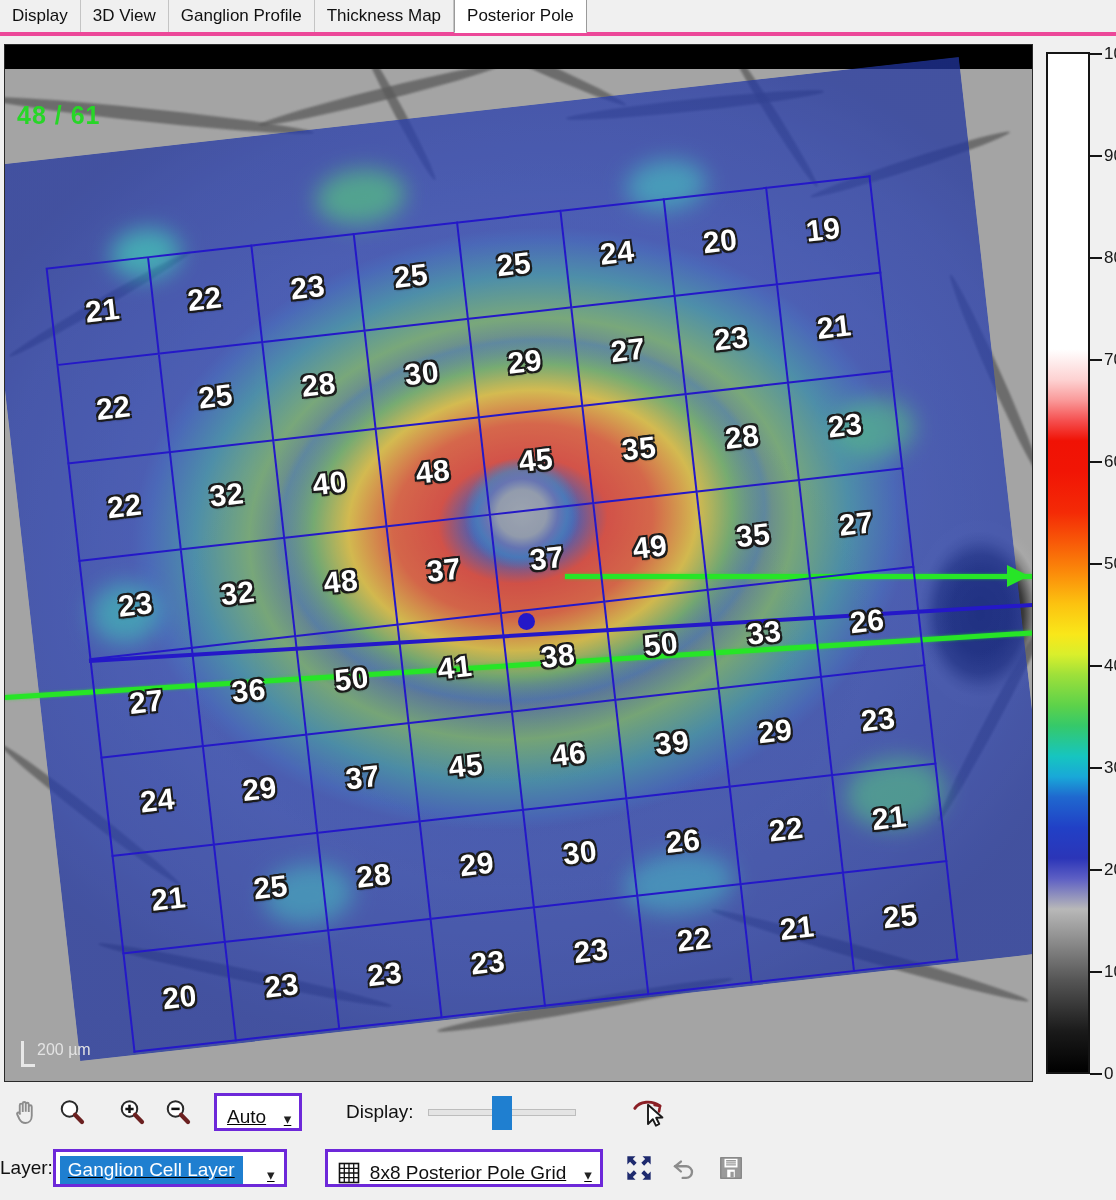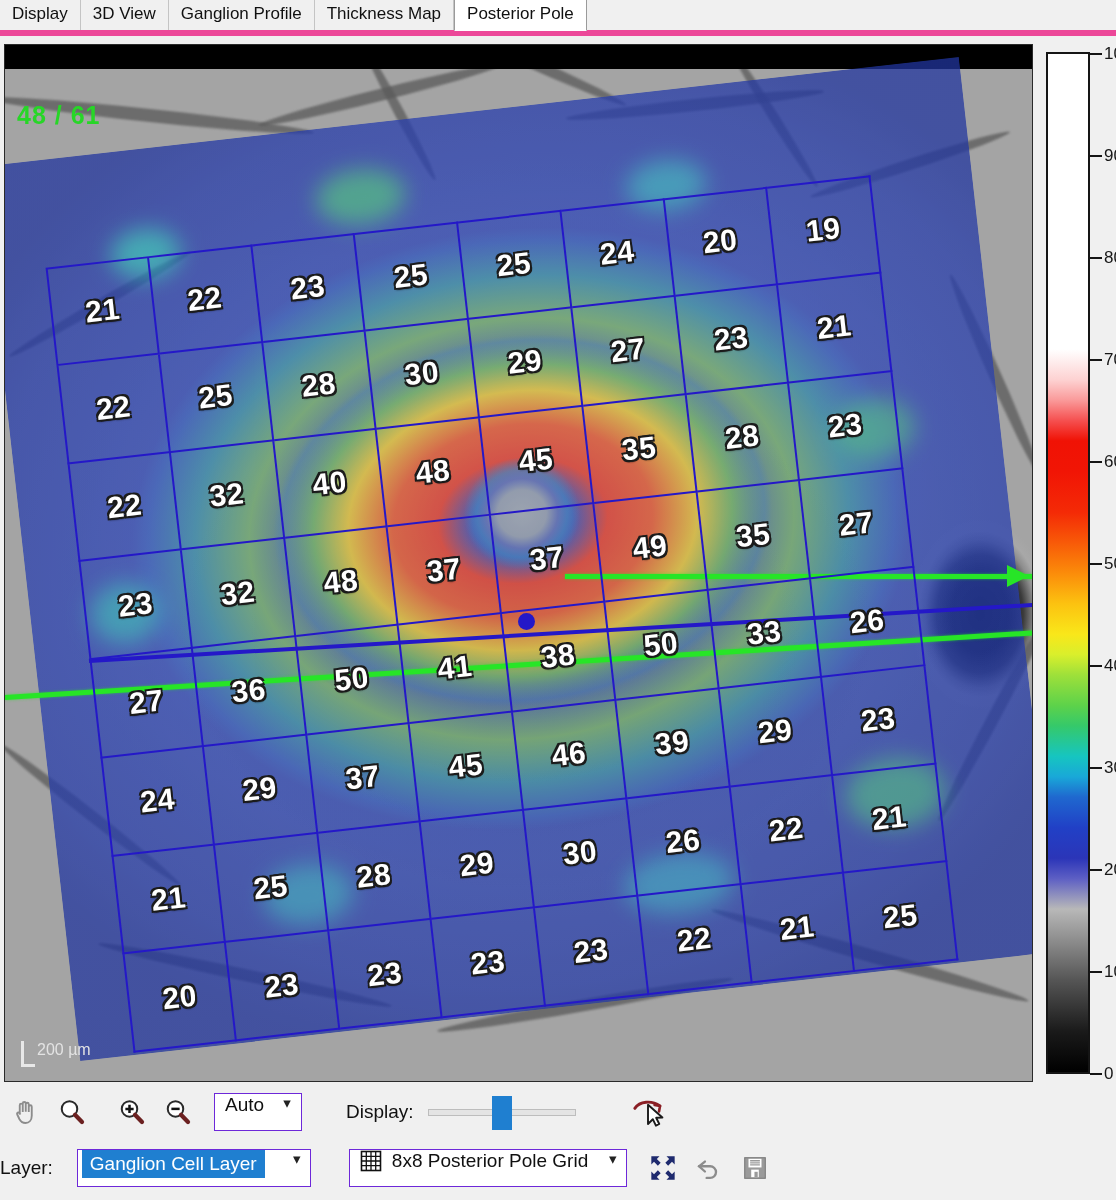--- a/index.html
+++ b/index.html
@@ -8,21 +8,21 @@
     background:#f0f0f0;
     font-family:"Liberation Sans", sans-serif;
     overflow:hidden;
     position:relative;
   }
 
   
   #tabbar{
     position:absolute;left:0;top:0;width:1116px;height:36px;
     background:#f0f0f0;
-    border-bottom:6px solid #ec4899;
+    border-bottom:4px solid #ec4899;
     display:flex;align-items:flex-end;
     box-sizing:border-box;
   }
   .tab{
     height:33px;line-height:33px;
     padding:0 12px;
     font-size:17px;color:#101010;
     background:#f0f0f0;
     border-right:1px solid #c4c4c4;
     box-sizing:border-box;
@@ -233,25 +233,26 @@
     position:absolute;left:0;top:1140px;width:1116px;height:56px;
     display:flex;align-items:center;
   }
   .ticon{
     width:40px;height:40px;margin-left:6px;
     display:flex;align-items:center;justify-content:center;
     cursor:pointer;
   }
   .combo{
     height:38px;
-    border:1px solid #6d28d9;
+    border:3px solid #6d28d9;
     background:#ffffff;
-    display:flex;align-items:flex-start;
+    display:flex;align-items:flex-end;
     box-sizing:border-box;
     cursor:pointer;
+    text-decoration:underline;
   }
   .combo .ctext{
     font-size:19px;color:#101010;
     padding:0 10px;white-space:nowrap;
   }
   .combo .carrow{
     width:26px;display:flex;align-items:center;justify-content:center;
     font-size:15px;color:#222;
   }
   .sel{
@@ -609,21 +610,21 @@
       <path d="M25 9 L20.5 8.2 M25 9 L24.2 13.6" stroke="#8a1f25" stroke-width="2.2" stroke-linecap="round"></path>
       <path d="M15 8 L15 24 L19 20 L21.6 25.4 L24.4 24 L21.8 18.8 L27 18.6 Z" fill="#fff" stroke="#1b1b1b" stroke-width="1.6" stroke-linejoin="round"></path>
     </svg>
   </div>
 </div>
 
 <div id="toolrow2">
 
   <div class="tlabel" style="margin-left:0;">Layer:</div>
 
-  <div class="combo" style="margin-left:24px;width:234px;">
+  <div class="combo" style="margin-left:0;width:234px;">
     <div class="sel">Ganglion Cell Layer</div>
     <div class="carrow" style="margin-left:auto;">▾</div>
   </div>
 
   <div class="combo" style="margin-left:38px;width:278px;">
     <div style="margin-left:10px;display:flex;align-items:center;">
       <svg width="22" height="22" viewBox="0 0 22 22">
         <rect x="1.5" y="1.5" width="19" height="19" fill="#fff" stroke="#111" stroke-width="1.6"></rect>
         <path d="M6.3 1.5v19M11 1.5v19M15.7 1.5v19M1.5 6.3h19M1.5 11h19M1.5 15.7h19" stroke="#111" stroke-width="1.3"></path>
       </svg>

